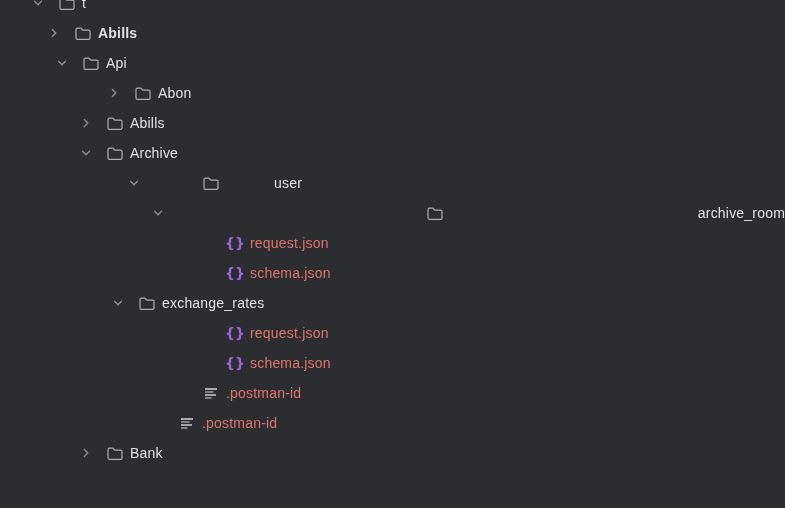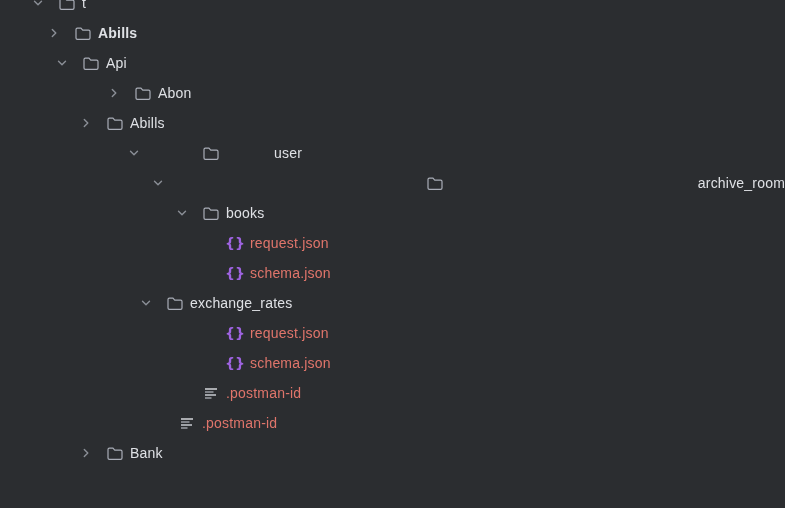--- a/index.html
+++ b/index.html
@@ -111,20 +111,33 @@
           <polyline points="4.3,2.5 7.8,6 4.3,9.5" fill="none" stroke="currentColor" stroke-width="1.4" stroke-linecap="round" stroke-linejoin="round"></polyline>
         </svg>
       </span>
       <span class="ficon">
         <svg width="16" height="15" viewBox="0 0 16 15">
           <path d="M1 12 V3.6 Q1 2.2 2.4 2.2 H6 L7.7 4.2 H13.6 Q15 4.2 15 5.6 V12 Q15 13.4 13.6 13.4 H2.4 Q1 13.4 1 12 Z" fill="none" stroke="#a9adb7" stroke-width="1.2" stroke-linejoin="round"></path>
         </svg>
       </span>
       <span class="label">Abills</span>
     </div>
+    <div class="row folder" style="padding-left: 74px;">
+      <span class="chev">
+        <svg width="12" height="12" viewBox="0 0 12 12">
+          <polyline points="2.5,4.3 6,7.8 9.5,4.3" fill="none" stroke="currentColor" stroke-width="1.4" stroke-linecap="round" stroke-linejoin="round"></polyline>
+        </svg>
+      </span>
+      <span class="ficon">
+        <svg width="16" height="15" viewBox="0 0 16 15">
+          <path d="M1 12 V3.6 Q1 2.2 2.4 2.2 H6 L7.7 4.2 H13.6 Q15 4.2 15 5.6 V12 Q15 13.4 13.6 13.4 H2.4 Q1 13.4 1 12 Z" fill="none" stroke="#a9adb7" stroke-width="1.2" stroke-linejoin="round"></path>
+        </svg>
+      </span>
+      <span class="label">Archive</span>
+    </div>
     <div class="row folder" style="padding-left: 122px; gap: 48px;">
       <span class="chev">
         <svg width="12" height="12" viewBox="0 0 12 12">
           <polyline points="2.5,4.3 6,7.8 9.5,4.3" fill="none" stroke="currentColor" stroke-width="1.4" stroke-linecap="round" stroke-linejoin="round"></polyline>
         </svg>
       </span>
       <span class="ficon">
         <svg width="16" height="15" viewBox="0 0 16 15">
           <path d="M1 12 V3.6 Q1 2.2 2.4 2.2 H6 L7.7 4.2 H13.6 Q15 4.2 15 5.6 V12 Q15 13.4 13.6 13.4 H2.4 Q1 13.4 1 12 Z" fill="none" stroke="#a9adb7" stroke-width="1.2" stroke-linejoin="round"></path>
         </svg>
@@ -137,48 +150,35 @@
           <polyline points="2.5,4.3 6,7.8 9.5,4.3" fill="none" stroke="currentColor" stroke-width="1.4" stroke-linecap="round" stroke-linejoin="round"></polyline>
         </svg>
       </span>
       <span class="ficon">
         <svg width="16" height="15" viewBox="0 0 16 15">
           <path d="M1 12 V3.6 Q1 2.2 2.4 2.2 H6 L7.7 4.2 H13.6 Q15 4.2 15 5.6 V12 Q15 13.4 13.6 13.4 H2.4 Q1 13.4 1 12 Z" fill="none" stroke="#a9adb7" stroke-width="1.2" stroke-linejoin="round"></path>
         </svg>
       </span>
       <span class="label">archive_room</span>
     </div>
-    <div class="row folder" style="padding-left: 170px;">
-      <span class="chev">
-        <svg width="12" height="12" viewBox="0 0 12 12">
-          <polyline points="2.5,4.3 6,7.8 9.5,4.3" fill="none" stroke="currentColor" stroke-width="1.4" stroke-linecap="round" stroke-linejoin="round"></polyline>
-        </svg>
-      </span>
-      <span class="ficon">
-        <svg width="16" height="15" viewBox="0 0 16 15">
-          <path d="M1 12 V3.6 Q1 2.2 2.4 2.2 H6 L7.7 4.2 H13.6 Q15 4.2 15 5.6 V12 Q15 13.4 13.6 13.4 H2.4 Q1 13.4 1 12 Z" fill="none" stroke="#a9adb7" stroke-width="1.2" stroke-linejoin="round"></path>
-        </svg>
-      </span>
-      <span class="label">books</span>
-    </div>
     <div class="row file" style="padding-left: 194px;">
       <span class="spacer"></span>
       <span class="ficon">
         <span class="json-braces">{}</span>
       </span>
       <span class="label">request.json</span>
     </div>
     <div class="row file" style="padding-left: 194px;">
       <span class="spacer"></span>
       <span class="ficon">
         <span class="json-braces">{}</span>
       </span>
       <span class="label">schema.json</span>
     </div>
-    <div class="row folder" style="padding-left: 106px; margin-left: 28px;">
+    <div class="row folder" style="padding-left: 106px;">
       <span class="chev">
         <svg width="12" height="12" viewBox="0 0 12 12">
           <polyline points="2.5,4.3 6,7.8 9.5,4.3" fill="none" stroke="currentColor" stroke-width="1.4" stroke-linecap="round" stroke-linejoin="round"></polyline>
         </svg>
       </span>
       <span class="ficon">
         <svg width="16" height="15" viewBox="0 0 16 15">
           <path d="M1 12 V3.6 Q1 2.2 2.4 2.2 H6 L7.7 4.2 H13.6 Q15 4.2 15 5.6 V12 Q15 13.4 13.6 13.4 H2.4 Q1 13.4 1 12 Z" fill="none" stroke="#a9adb7" stroke-width="1.2" stroke-linejoin="round"></path>
         </svg>
       </span>

